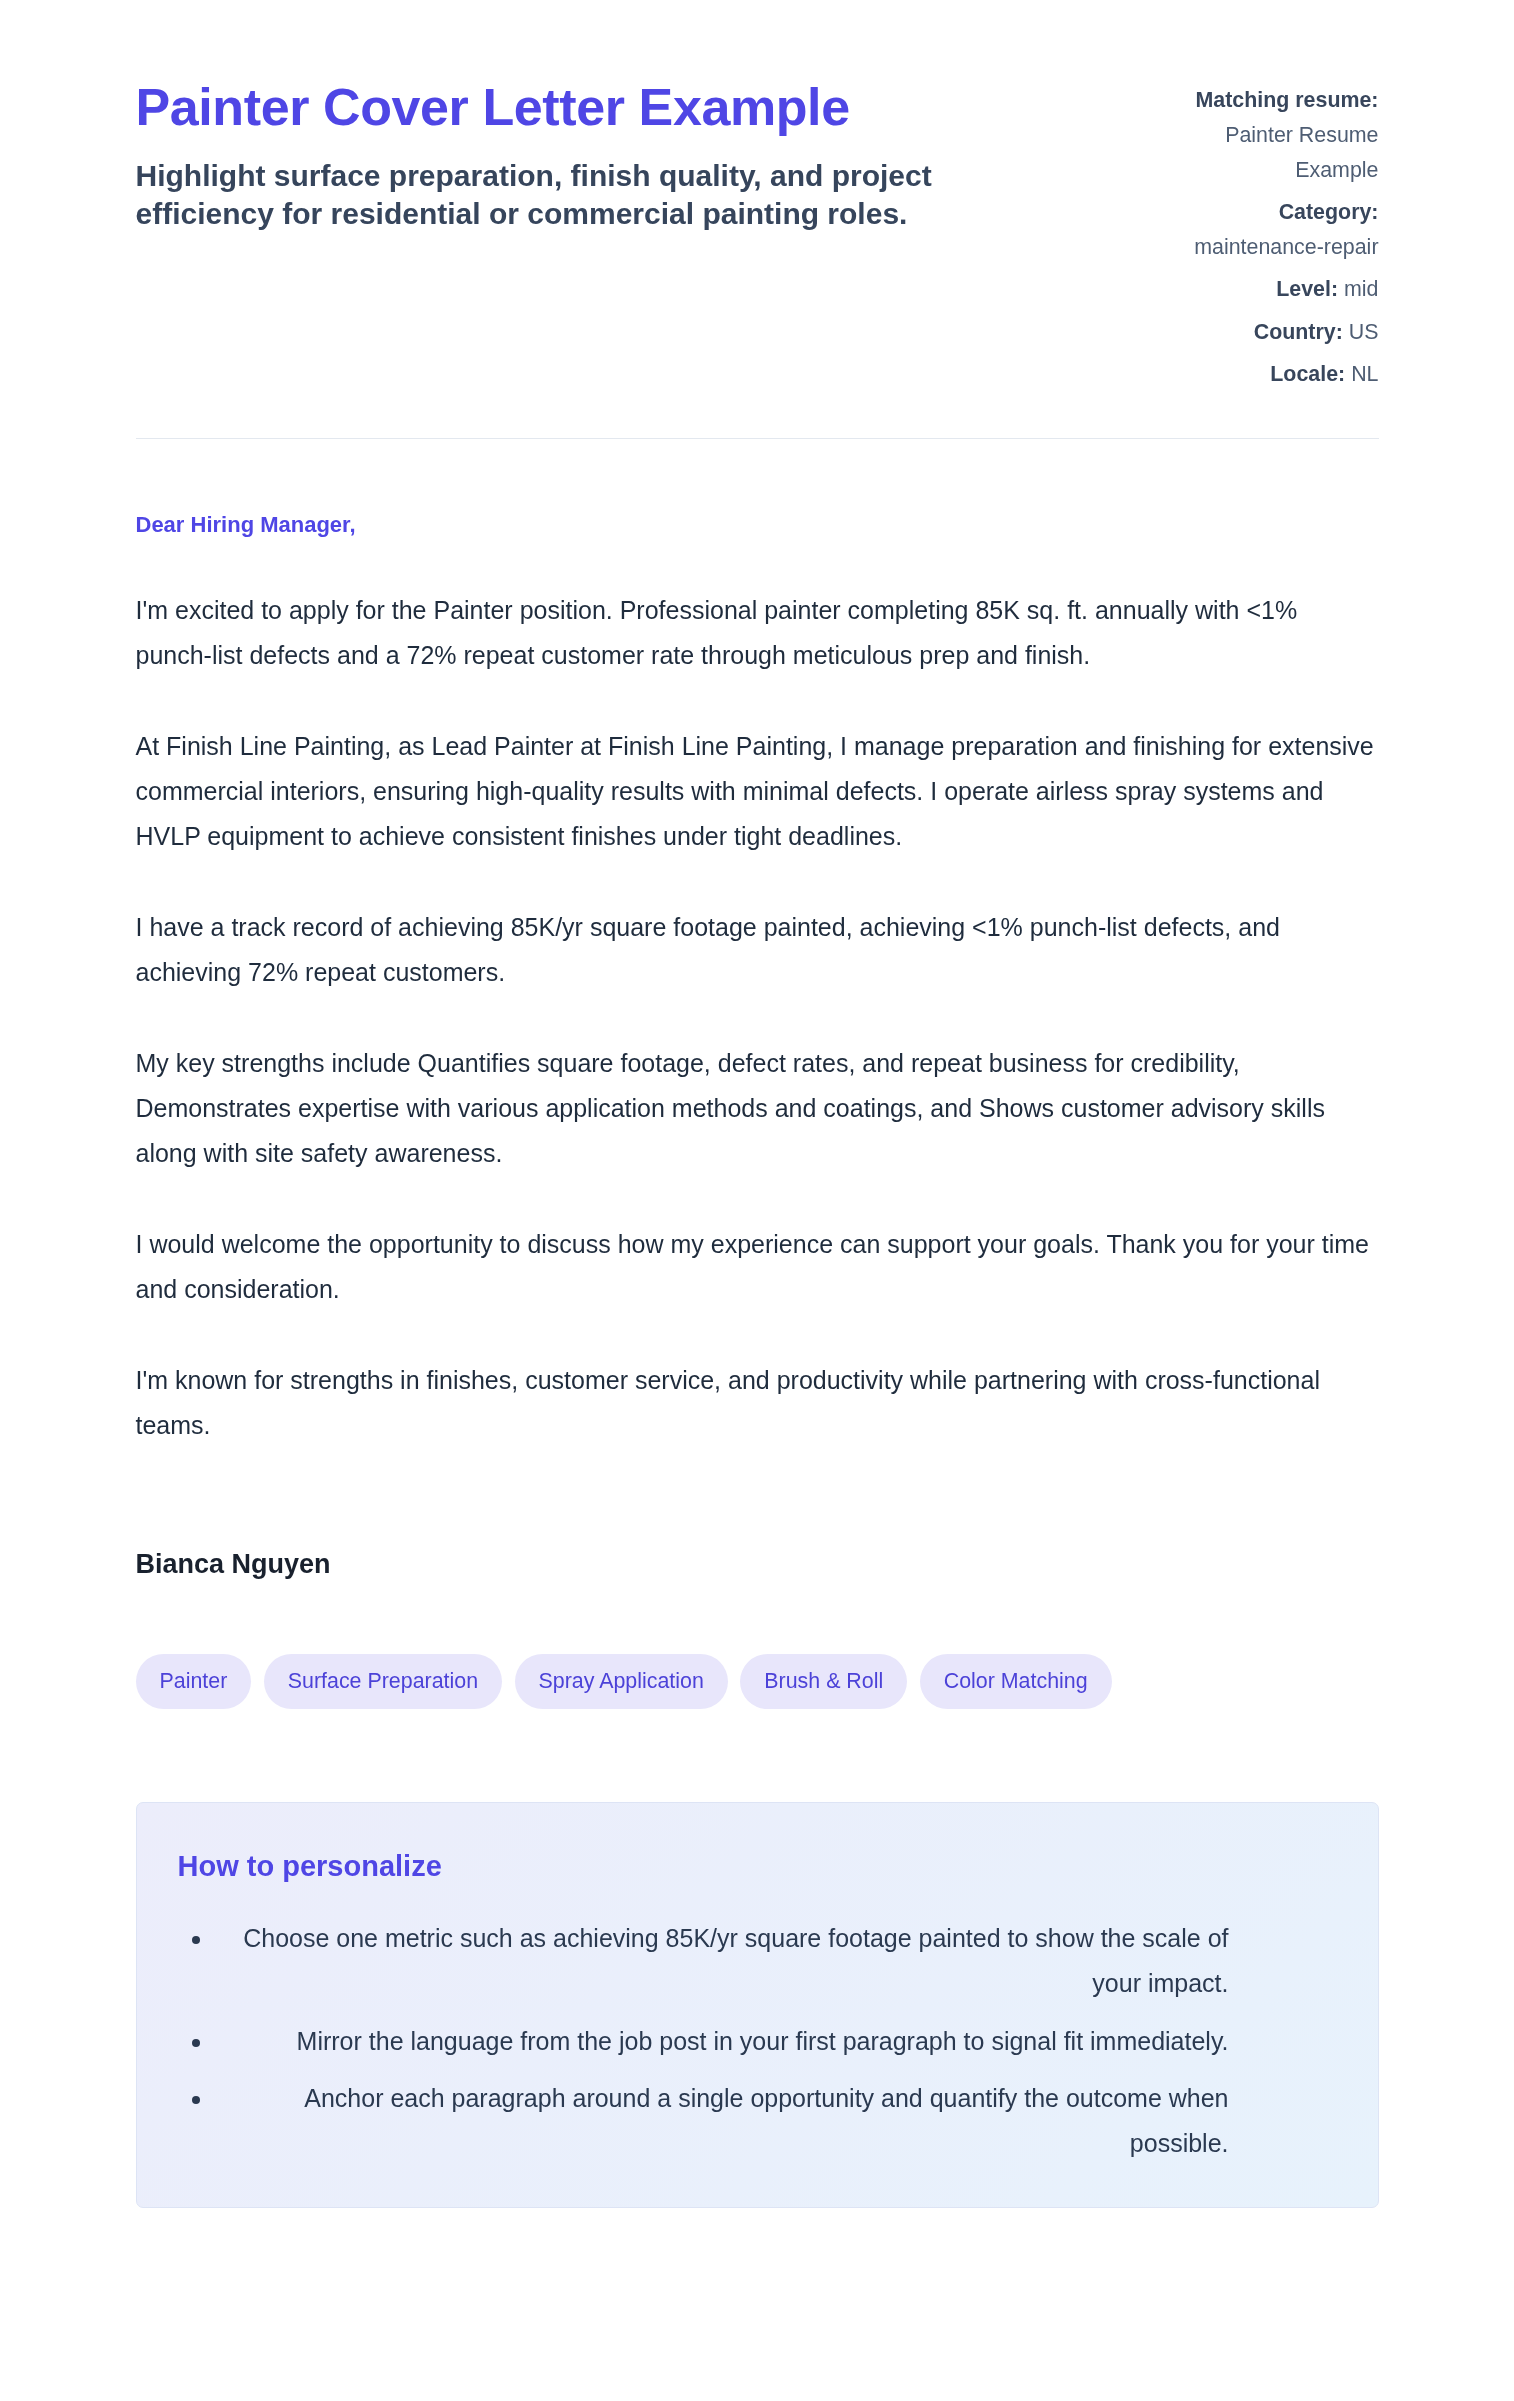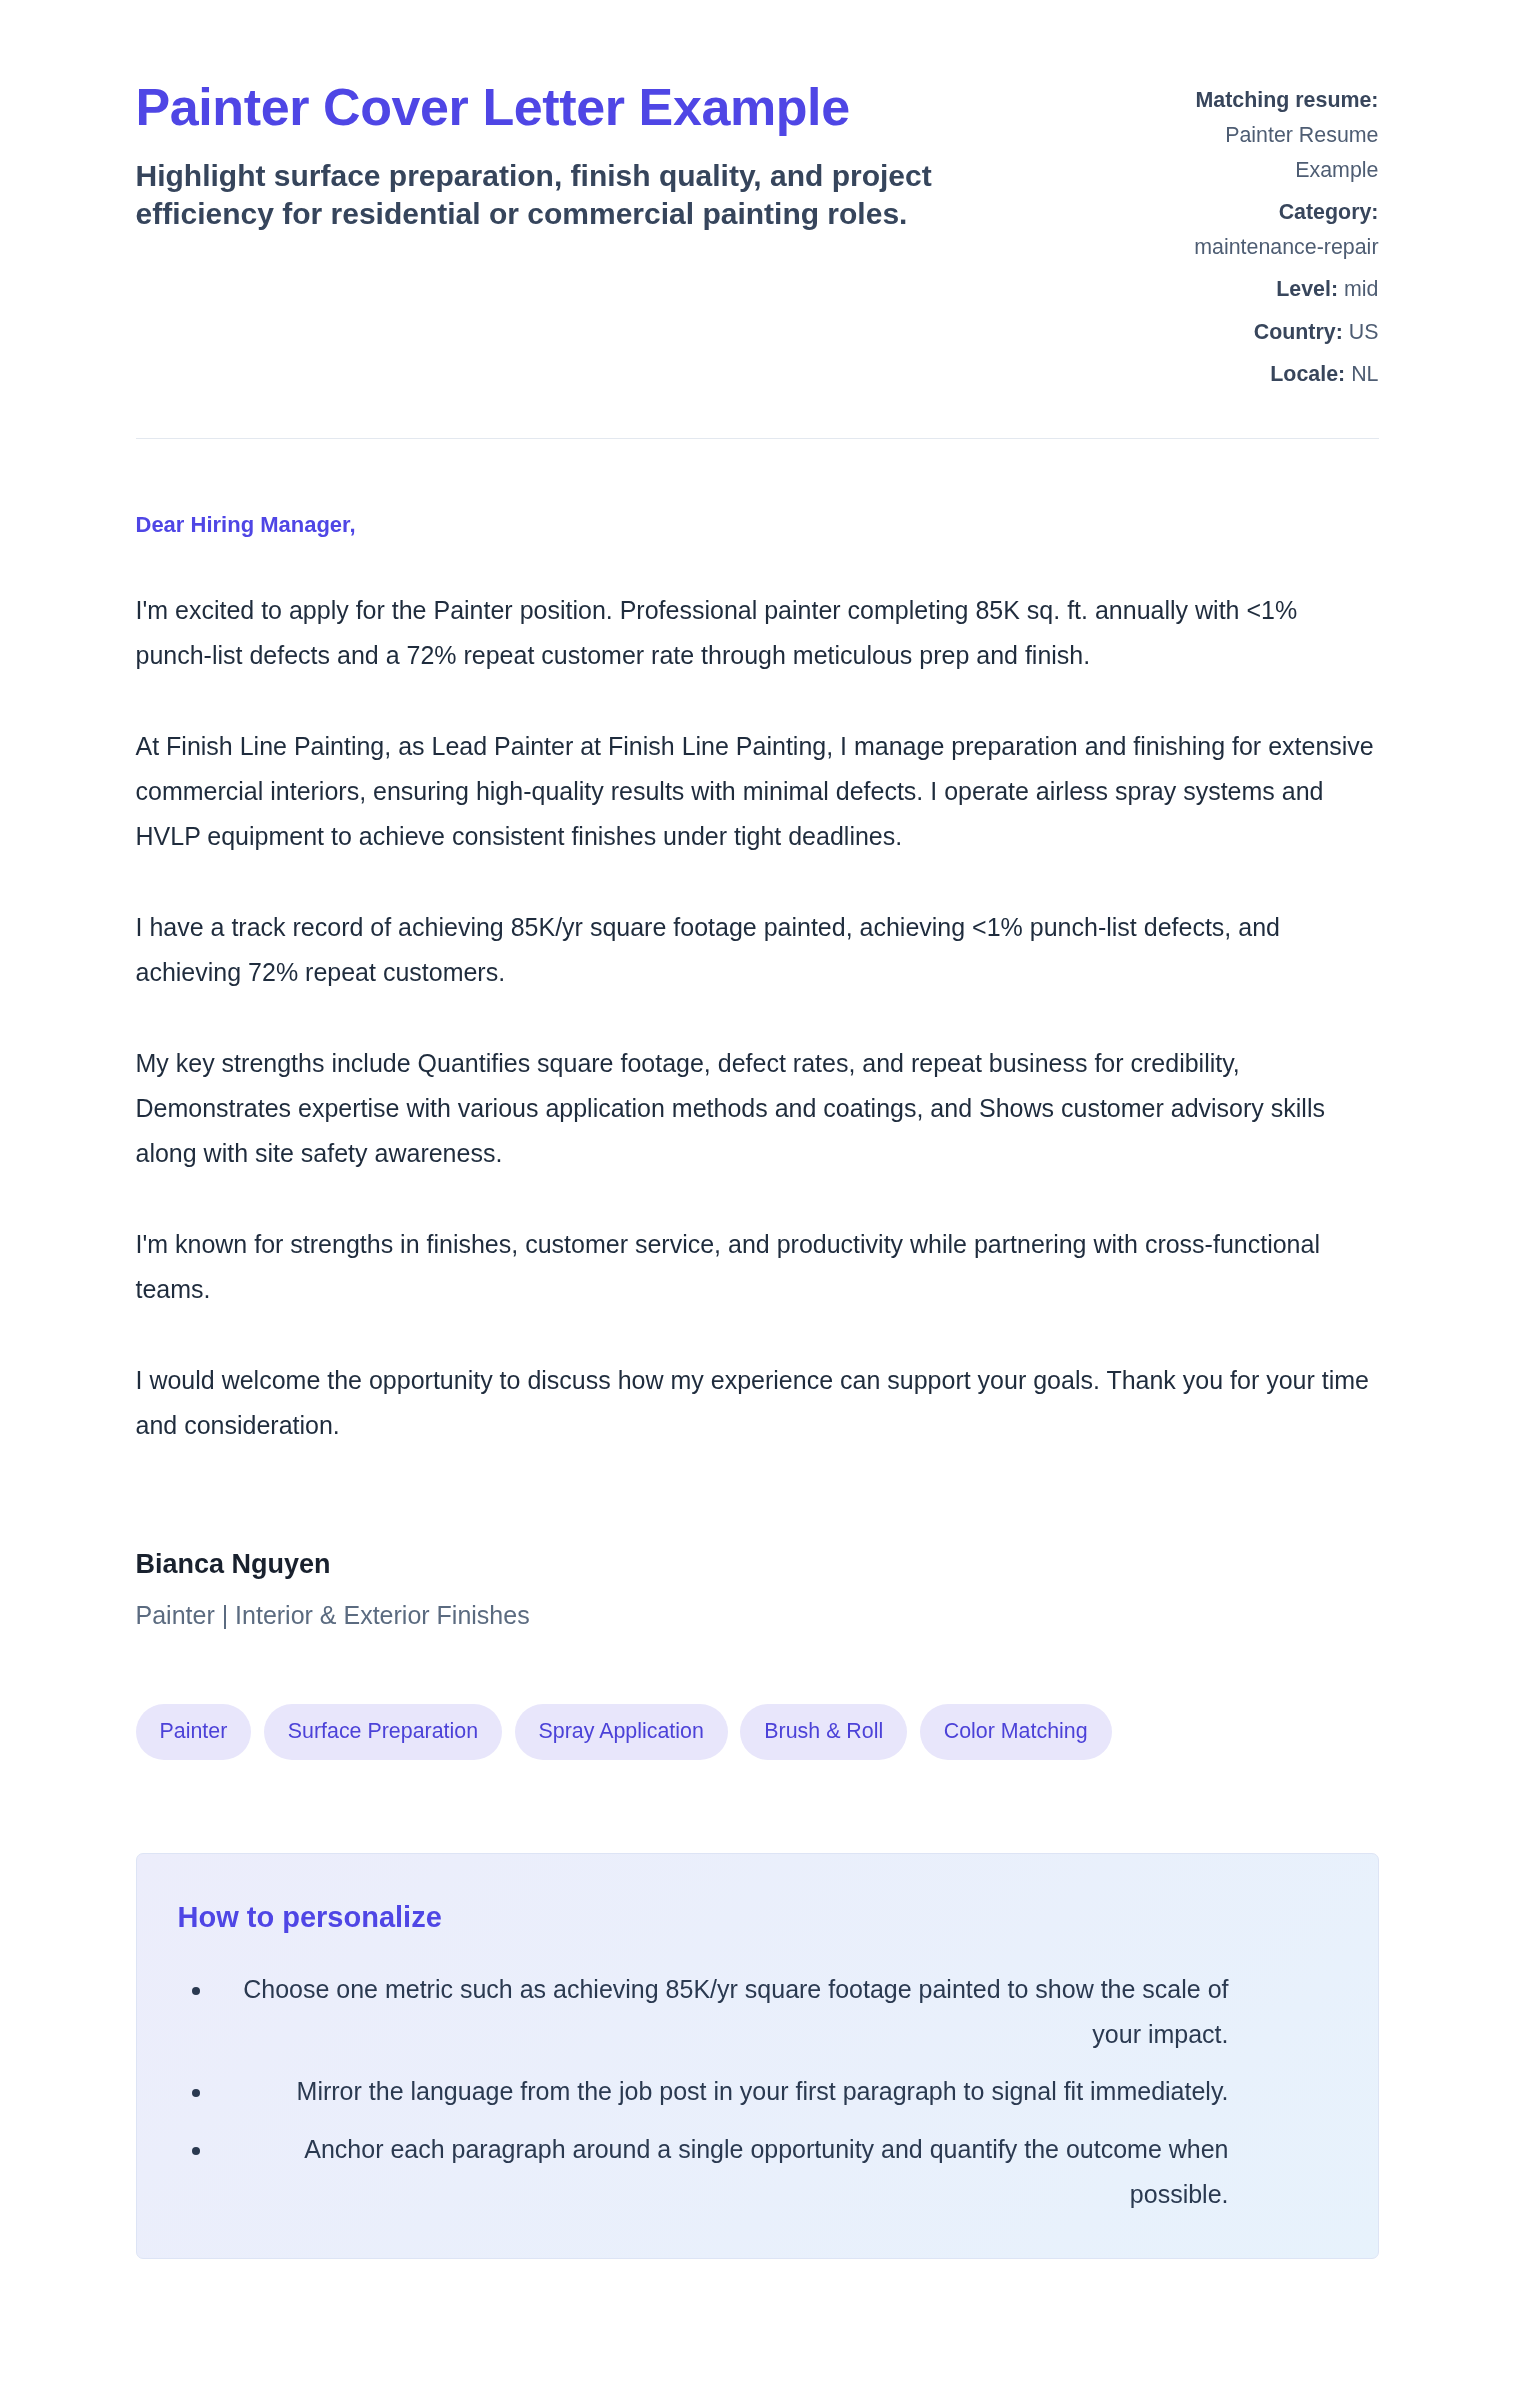--- a/index.html
+++ b/index.html
@@ -172,24 +172,23 @@
   </header>
 
   <hr class="divider">
 
   <section class="letter">
     <p class="salutation">Dear Hiring Manager,</p>
     <p class="para">I'm excited to apply for the Painter position. Professional painter completing 85K sq. ft. annually with &lt;1% punch-list defects and a 72% repeat customer rate through meticulous prep and finish.</p>
     <p class="para">At Finish Line Painting, as Lead Painter at Finish Line Painting, I manage preparation and finishing for extensive commercial interiors, ensuring high-quality results with minimal defects. I operate airless spray systems and HVLP equipment to achieve consistent finishes under tight deadlines.</p>
     <p class="para">I have a track record of achieving 85K/yr square footage painted, achieving &lt;1% punch-list defects, and achieving 72% repeat customers.</p>
     <p class="para">My key strengths include Quantifies square footage, defect rates, and repeat business for credibility, Demonstrates expertise with various application methods and coatings, and Shows customer advisory skills along with site safety awareness.</p>
+    <p class="para">I would welcome the opportunity to discuss how my experience can support your goals. Thank you for your time and consideration.</p>
     <p class="para">I'm known for strengths in finishes, customer service, and productivity while partnering with cross-functional teams.</p>
-    <p class="para">I would welcome the opportunity to discuss how my experience can support your goals. Thank you for your time and consideration.</p>
     <p class="sig-name">Bianca Nguyen</p>
-    <p class="sig-role">Painter | Interior &amp; Exterior Finishes</p>
   </section>
 
   <div class="tags">
     <span class="tag">Painter</span>
     <span class="tag">Surface Preparation</span>
     <span class="tag">Spray Application</span>
     <span class="tag">Brush &amp; Roll</span>
     <span class="tag">Color Matching</span>
   </div>
 

